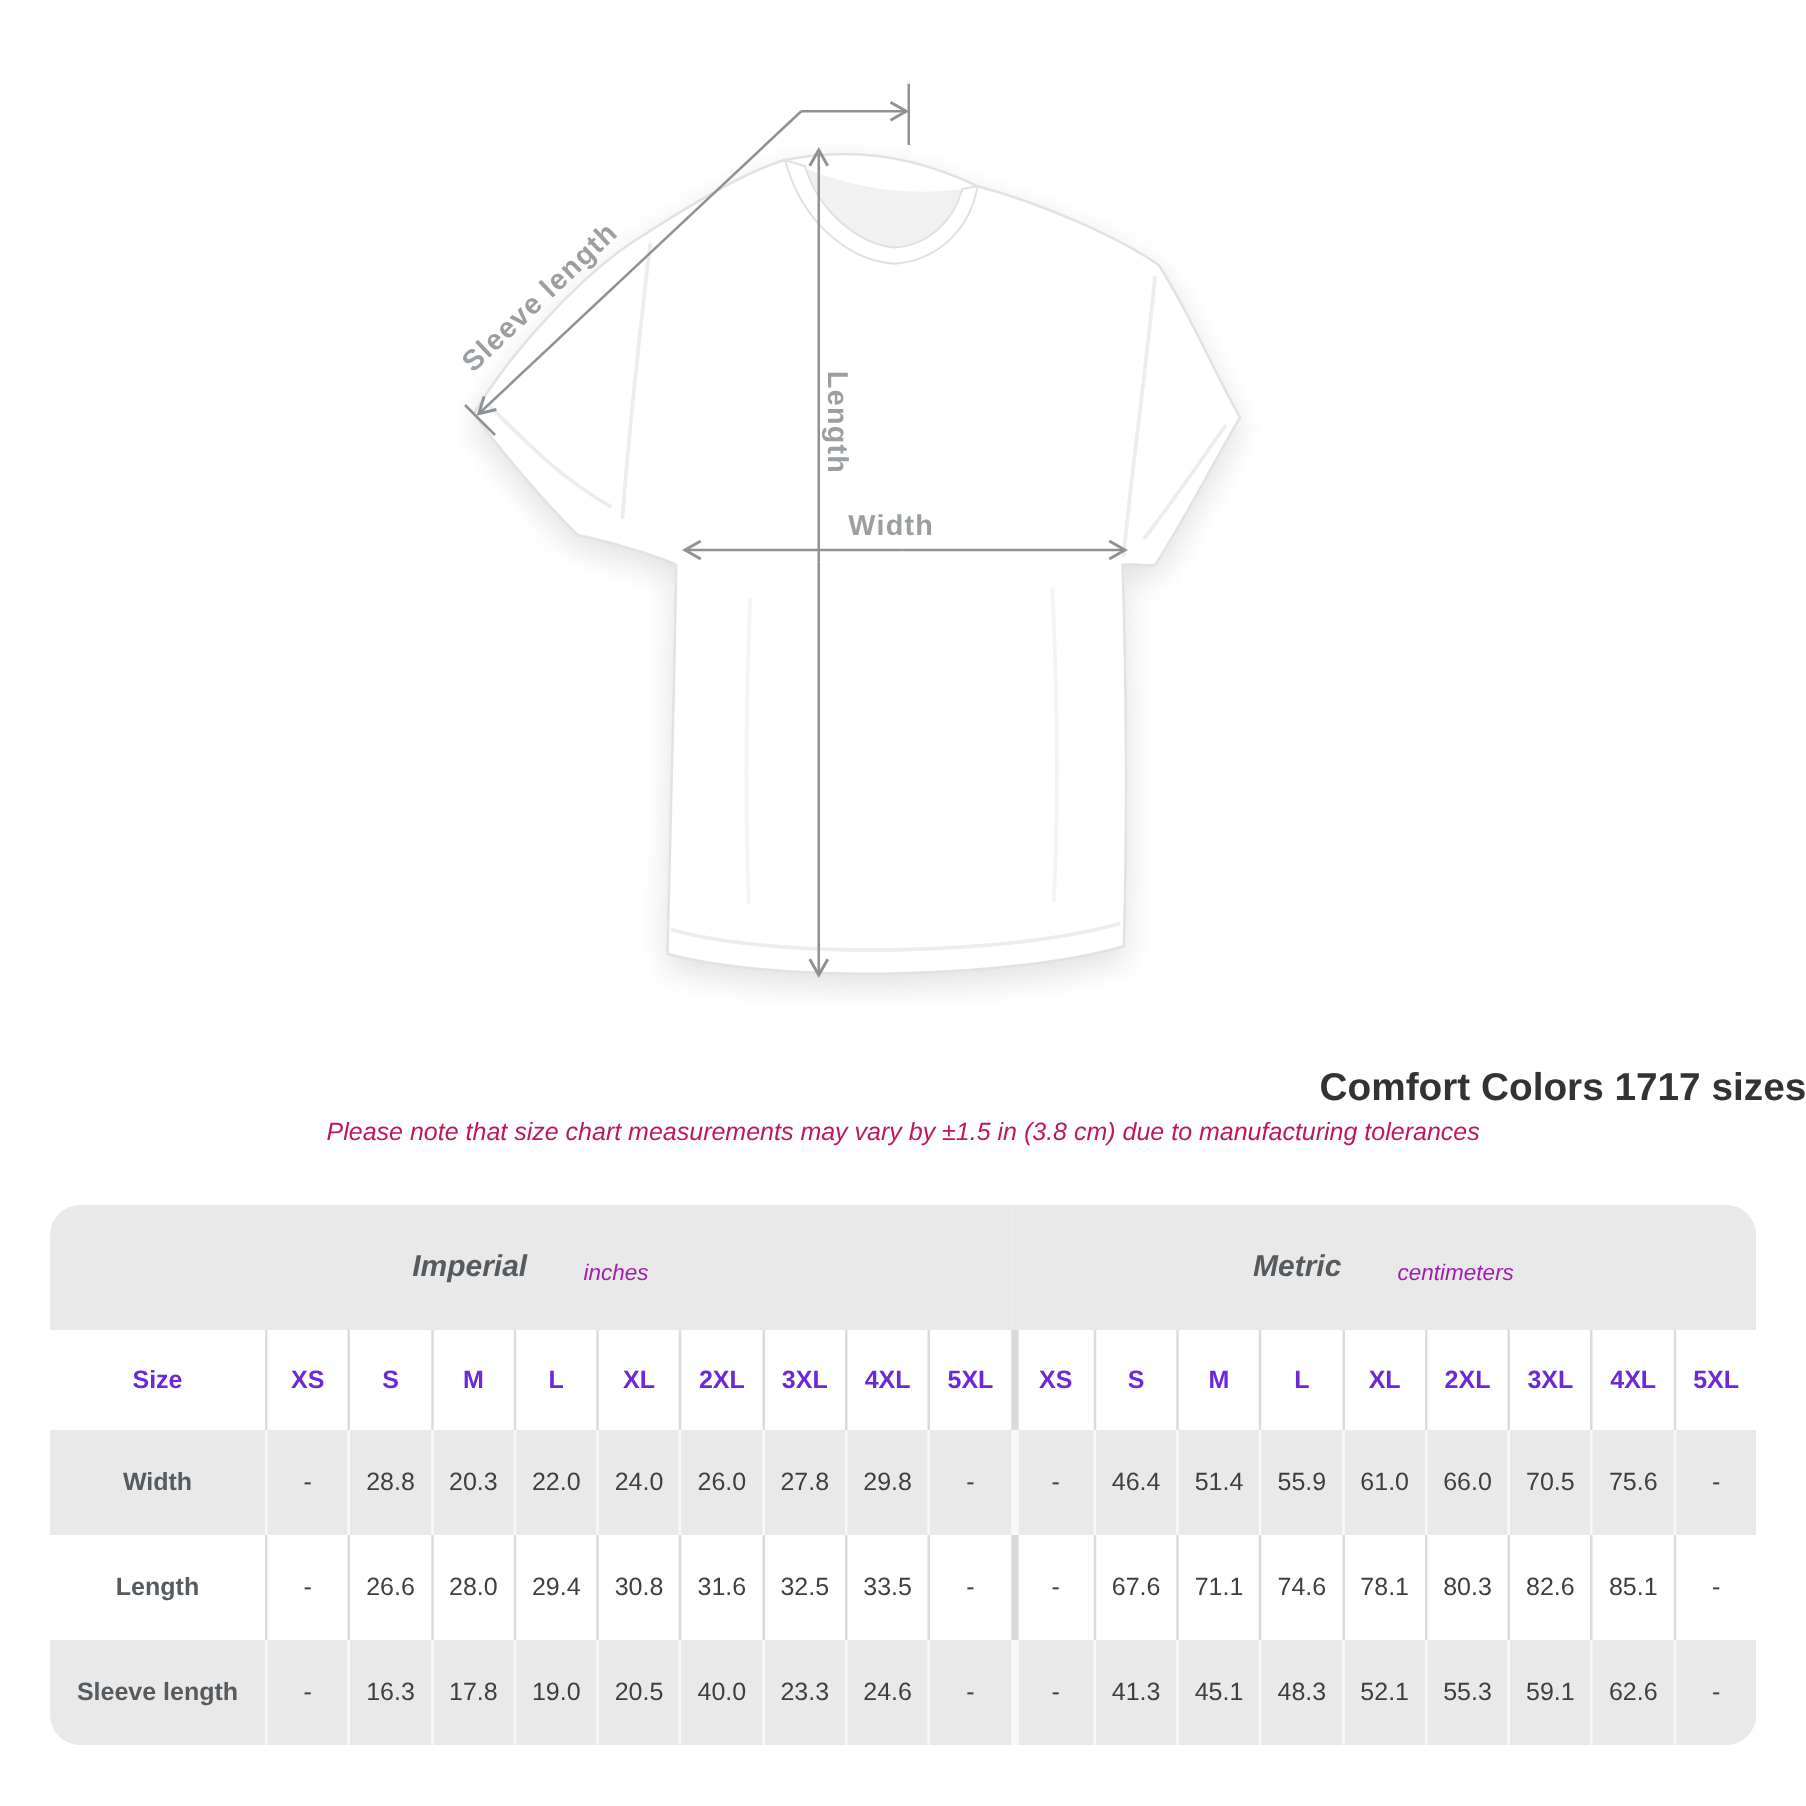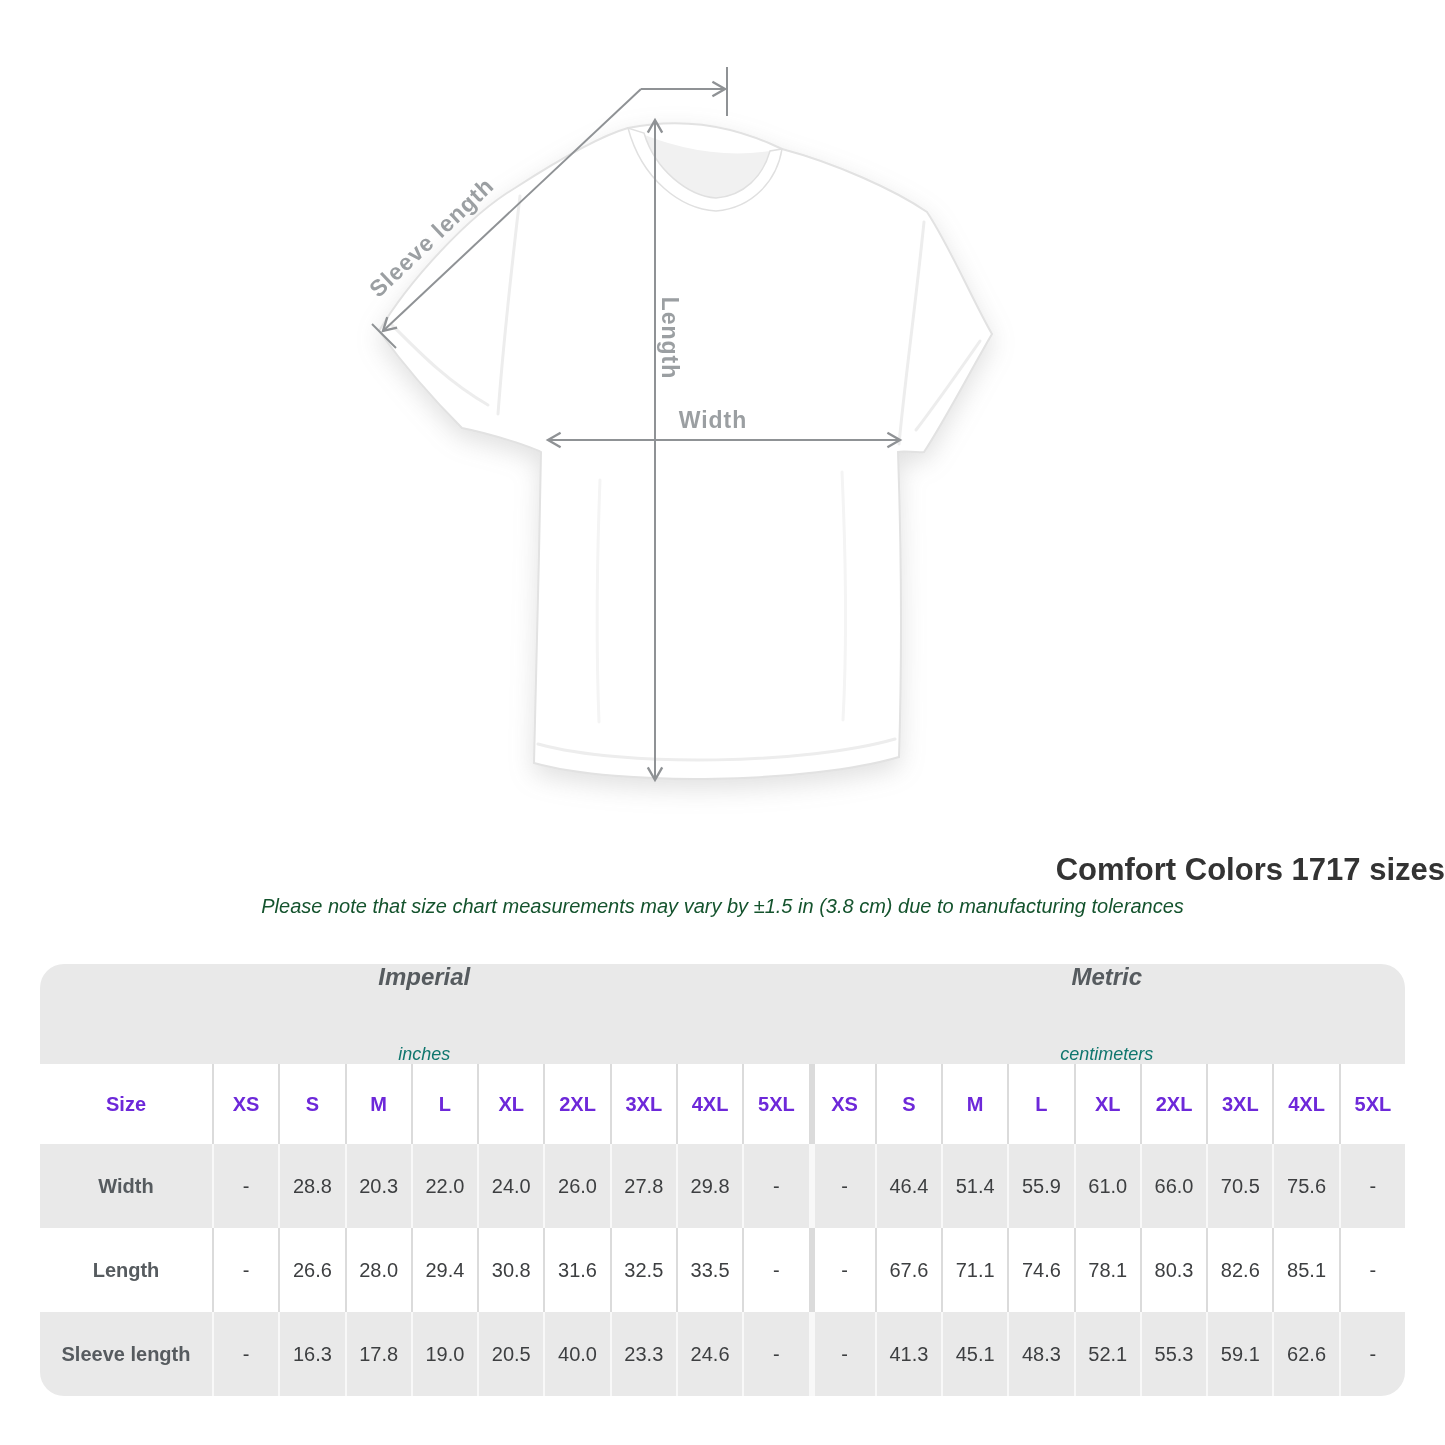--- a/index.html
+++ b/index.html
@@ -21,37 +21,37 @@
   .measure{stroke:#8f9295;stroke-width:2;fill:none;}
   .mlabel{font-size:23px;font-weight:bold;fill:#9b9fa2;letter-spacing:1px;}
 
   
   .title{
     margin:22px 0 0 0;text-align:right;
     font-size:31px;line-height:36px;font-weight:bold;color:#333333;
   }
   .note{
     margin:6px 0 0 0;text-align:center;
-    font-size:20px;line-height:24px;font-style:italic;color:#14532d;
+    font-size:20px;line-height:24px;font-style:italic;color:#be185d;
   }
 
   
   .size-table{
     width:1365px;margin:46px auto 0 auto;
     display:grid;
     grid-template-columns:172px repeat(18, 1fr);
     grid-template-rows:100px 80px 84px 84px 84px;
     border-radius:24px;overflow:hidden;
     font-size:20px;color:#3d3f41;
   }
   .cell{display:flex;align-items:center;justify-content:center;}
-  .band{grid-column:1 / 11;background:#e9e9e9;flex-direction:column;gap:45px;}
+  .band{grid-column:1 / 11;background:#e9e9e9;flex-direction:row;gap:45px;}
   .band.metric{grid-column:11 / 20;}
   .unit-name{font-size:24px;font-weight:bold;font-style:italic;color:#565b5f;}
-  .unit-sub{font-size:18px;font-style:italic;color:#0f766e;margin-top:8px;}
+  .unit-sub{font-size:18px;font-style:italic;color:#a21caf;margin-top:8px;}
   .rw{background:#ffffff;--sep:#dbdbdb;}
   .rg{background:#e9e9e9;--sep:#f8f8f8;}
   .b{border-left:2px solid var(--sep);}
   .bw{border-left:6px solid var(--sep);}
   .hd{font-weight:bold;color:#6d28d9;}
   .rowlabel{font-weight:bold;color:#565b5f;}
 </style>
 </head>
 <body>
 

